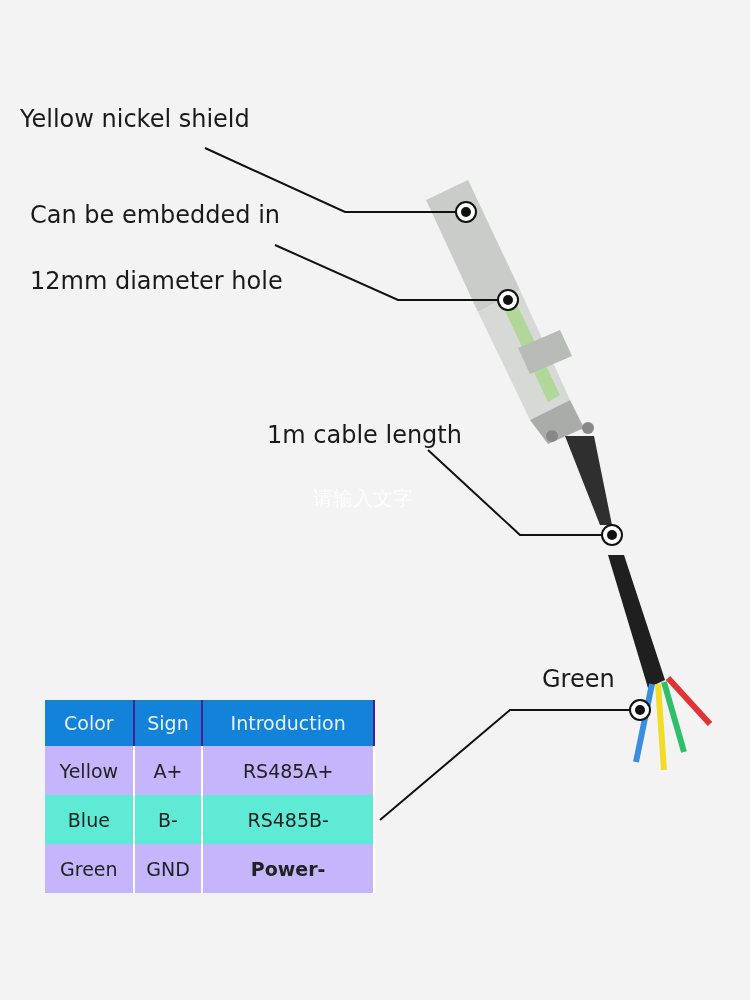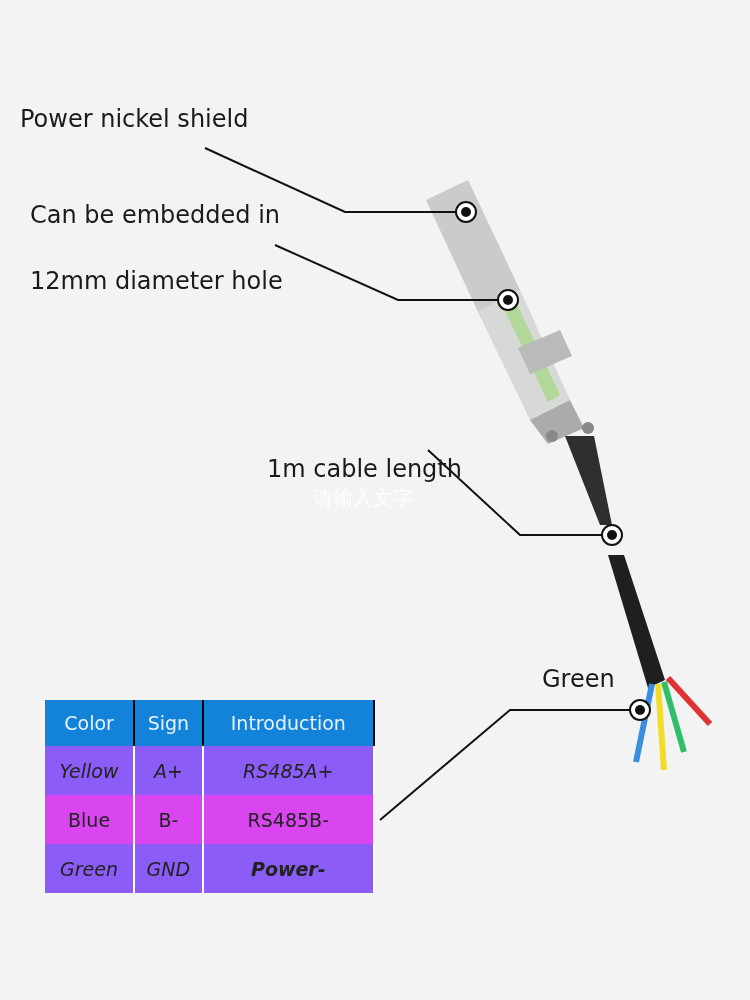--- a/index.html
+++ b/index.html
@@ -1,24 +1,24 @@
 <!DOCTYPE html>
 <html><head>
 <meta charset="utf-8">
 <style>
   html,body{margin:0;padding:0;}
   body{width:750px;height:1000px;background:#f3f3f3;position:relative;overflow:hidden;font-family:"DejaVu Sans","Liberation Sans",sans-serif;}
   .label{position:absolute;color:#1a1a1a;font-size:24px;line-height:34px;white-space:nowrap;}
   .watermark{position:absolute;color:#ffffff;font-size:20px;opacity:0.9;}
   svg.art{position:absolute;left:0;top:0;}
   table.pins{position:absolute;left:45px;top:700px;width:330px;border-collapse:collapse;font-size:19px;}
-  table.pins th{background:#1283d9;color:#e8f3ff;font-weight:normal;height:44px;border-right:2px solid #000000;}
+  table.pins th{background:#1283d9;color:#e8f3ff;font-weight:normal;height:44px;border-right:2px solid #4c1d95;}
   table.pins td{height:47px;text-align:center;color:#222;border-right:2px solid #ffffff;}
-  table.pins tr.alt td{background:#d946ef;}
-  table.pins tr.plain td{background:#8b5cf6;font-style:italic;}
+  table.pins tr.alt td{background:#5eead4;}
+  table.pins tr.plain td{background:#c4b5fd;}
   table.pins td.bold{font-weight:bold;}
 </style>
 </head>
 <body>
 
 <svg class="art" width="750" height="1000">
 
   <g>
     <polygon points="426,200 468,180 520,290 478,312" fill="#c9ccc8"></polygon>
     <polygon points="478,312 520,290 570,400 530,420" fill="#d6d9d6"></polygon>
@@ -53,24 +53,24 @@
   <g>
       <circle cx="612" cy="535" r="10" fill="#fff" stroke="#111" stroke-width="2"></circle>
       <circle cx="612" cy="535" r="5" fill="#111"></circle>
     </g>
   <g>
       <circle cx="640" cy="710" r="10" fill="#fff" stroke="#111" stroke-width="2"></circle>
       <circle cx="640" cy="710" r="5" fill="#111"></circle>
     </g>
 </svg>
 
-<div class="label" style="left:20px;top:102px;">Power nickel shield</div>
+<div class="label" style="left:20px;top:102px;">Yellow nickel shield</div>
 <div class="label" style="left:30px;top:198px;">Can be embedded in</div>
 <div class="label" style="left:30px;top:228px;margin-top:36px;">12mm diameter hole</div>
-<div class="label" style="left:267px;top:418px;margin-top:34px;">1m cable length</div>
+<div class="label" style="left:267px;top:418px;">1m cable length</div>
 <div class="watermark" style="left:313px;top:485px;">请输入文字</div>
 <div class="label" style="left:542px;top:662px;">Green</div>
 
 <table class="pins">
   <tbody>
       <tr>
     <th>Color</th>
     <th>Sign</th>
     <th>Introduction</th>
   </tr>

